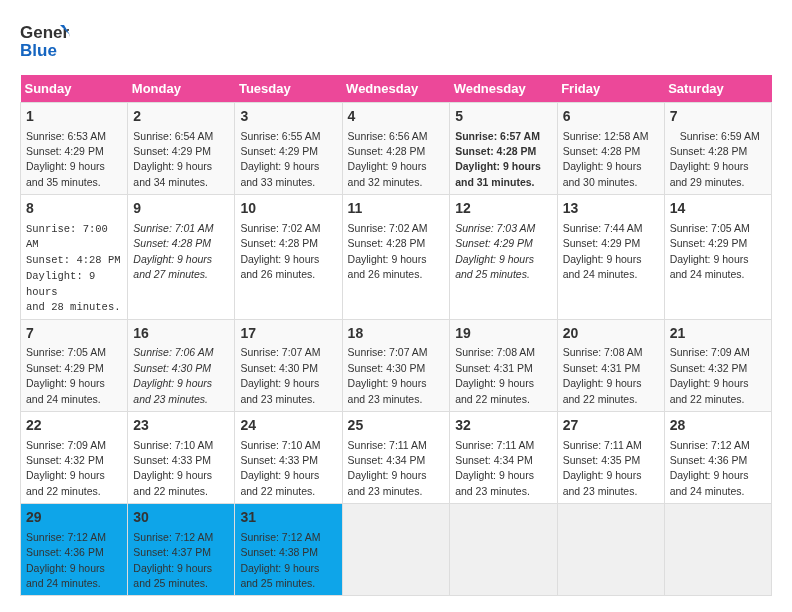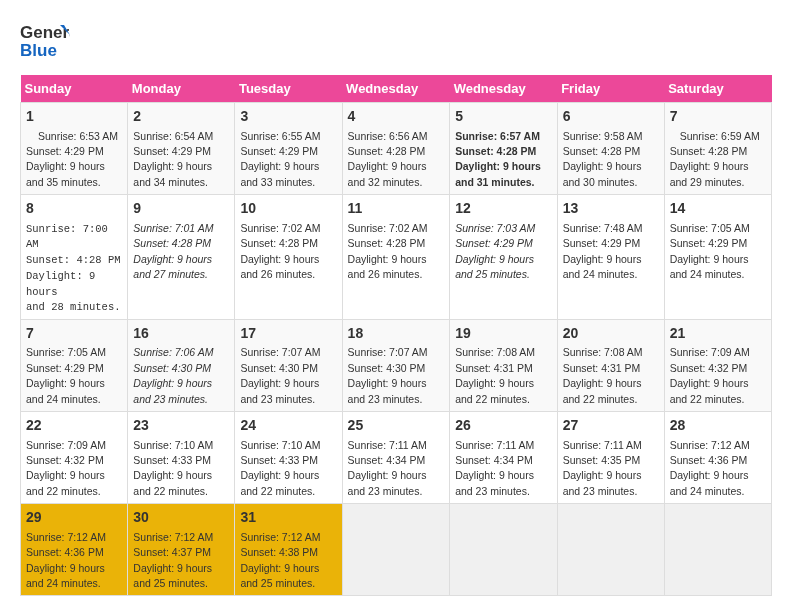--- a/index.html
+++ b/index.html
@@ -70,21 +70,21 @@
       font-size: 10.5px;
       color: #333;
     }
     td.empty {
       background: #f0f0f0 !important;
     }
     tbody tr:last-child td {
       background: #f0f0f0;
     }
     tbody tr:last-child td.has-data {
-      background: #eab308;
+      background: #0ea5e9;
       margin-left: 12px;
     }
   </style>
 </head>
 <body>
 
 <div class="header-area">
   <div class="logo">
       <svg width="50" height="45" viewBox="0 0 50 45">
         <text x="0" y="18" font-size="17" font-weight="bold" fill="#333" font-family="Arial, sans-serif">General</text>
@@ -105,41 +105,41 @@
         <th>Monday</th>
         <th>Tuesday</th>
         <th>Wednesday</th>
         <th>Wednesday</th>
         <th>Friday</th>
         <th>Saturday</th>
       </tr>
   </thead>
   <tbody id="calendar-body">
   <tr>
-        <td class="has-data"><span class="day-number">1</span><span class="cell-text" style="white-space: pre-line; margin-left: 12px;">Sunrise: 6:53 AM
+        <td class="has-data"><span class="day-number">1</span><span class="cell-text" style="white-space: pre-line;">Sunrise: 6:53 AM
 Sunset: 4:29 PM
 Daylight: 9 hours
 and 35 minutes.</span></td>
         <td class="has-data"><span class="day-number">2</span><span class="cell-text" style="white-space: pre-line;">Sunrise: 6:54 AM
 Sunset: 4:29 PM
 Daylight: 9 hours
 and 34 minutes.</span></td>
         <td class="has-data"><span class="day-number">3</span><span class="cell-text" style="white-space: pre-line;">Sunrise: 6:55 AM
 Sunset: 4:29 PM
 Daylight: 9 hours
 and 33 minutes.</span></td>
         <td class="has-data"><span class="day-number">4</span><span class="cell-text" style="white-space: pre-line;">Sunrise: 6:56 AM
 Sunset: 4:28 PM
 Daylight: 9 hours
 and 32 minutes.</span></td>
         <td class="has-data"><span class="day-number">5</span><span class="cell-text" style="white-space: pre-line; font-weight: bold;">Sunrise: 6:57 AM
 Sunset: 4:28 PM
 Daylight: 9 hours
 and 31 minutes.</span></td>
-        <td class="has-data"><span class="day-number">6</span><span class="cell-text" style="white-space: pre-line;">Sunrise: 9:58 AM
+        <td class="has-data"><span class="day-number">6</span><span class="cell-text" style="white-space: pre-line;">Sunrise: 12:58 AM
 Sunset: 4:28 PM
 Daylight: 9 hours
 and 30 minutes.</span></td>
         <td class="has-data"><span class="day-number">7</span><span class="cell-text" style="white-space: pre-line; margin-left: 10px;">Sunrise: 6:59 AM
 Sunset: 4:28 PM
 Daylight: 9 hours
 and 29 minutes.</span></td>
       </tr>
       <tr>
         <td class="has-data"><span class="day-number">8</span><span class="cell-text" style="white-space: pre-line; font-family: Liberation Mono, monospace;">Sunrise: 7:00 AM
@@ -155,21 +155,21 @@
 Daylight: 9 hours
 and 26 minutes.</span></td>
         <td class="has-data"><span class="day-number">11</span><span class="cell-text" style="white-space: pre-line;">Sunrise: 7:02 AM
 Sunset: 4:28 PM
 Daylight: 9 hours
 and 26 minutes.</span></td>
         <td class="has-data"><span class="day-number">12</span><span class="cell-text" style="white-space: pre-line; font-style: italic;">Sunrise: 7:03 AM
 Sunset: 4:29 PM
 Daylight: 9 hours
 and 25 minutes.</span></td>
-        <td class="has-data"><span class="day-number">13</span><span class="cell-text" style="white-space: pre-line;">Sunrise: 7:48 AM
+        <td class="has-data"><span class="day-number">13</span><span class="cell-text" style="white-space: pre-line;">Sunrise: 7:44 AM
 Sunset: 4:29 PM
 Daylight: 9 hours
 and 24 minutes.</span></td>
         <td class="has-data"><span class="day-number">14</span><span class="cell-text" style="white-space: pre-line;">Sunrise: 7:05 AM
 Sunset: 4:29 PM
 Daylight: 9 hours
 and 24 minutes.</span></td>
       </tr>
       <tr>
         <td class="has-data"><span class="day-number">7</span><span class="cell-text" style="white-space: pre-line;">Sunrise: 7:05 AM
@@ -211,21 +211,21 @@
 Daylight: 9 hours
 and 22 minutes.</span></td>
         <td class="has-data"><span class="day-number">24</span><span class="cell-text" style="white-space: pre-line;">Sunrise: 7:10 AM
 Sunset: 4:33 PM
 Daylight: 9 hours
 and 22 minutes.</span></td>
         <td class="has-data"><span class="day-number">25</span><span class="cell-text" style="white-space: pre-line;">Sunrise: 7:11 AM
 Sunset: 4:34 PM
 Daylight: 9 hours
 and 23 minutes.</span></td>
-        <td class="has-data"><span class="day-number">26</span><span class="cell-text" style="white-space: pre-line;">Sunrise: 7:11 AM
+        <td class="has-data"><span class="day-number">32</span><span class="cell-text" style="white-space: pre-line;">Sunrise: 7:11 AM
 Sunset: 4:34 PM
 Daylight: 9 hours
 and 23 minutes.</span></td>
         <td class="has-data"><span class="day-number">27</span><span class="cell-text" style="white-space: pre-line;">Sunrise: 7:11 AM
 Sunset: 4:35 PM
 Daylight: 9 hours
 and 23 minutes.</span></td>
         <td class="has-data"><span class="day-number">28</span><span class="cell-text" style="white-space: pre-line;">Sunrise: 7:12 AM
 Sunset: 4:36 PM
 Daylight: 9 hours

